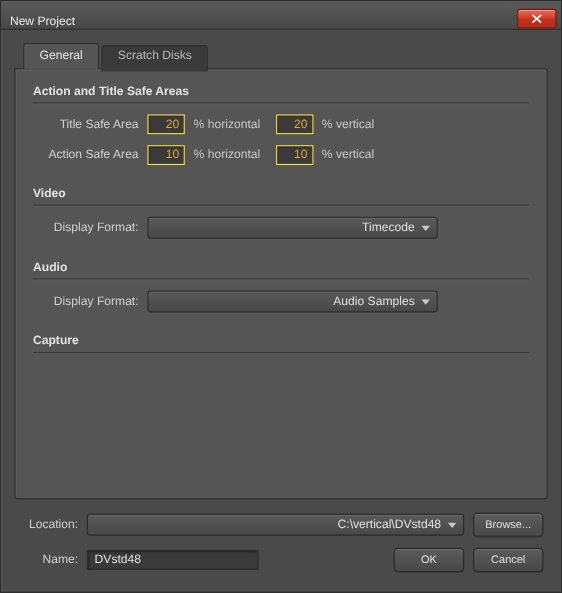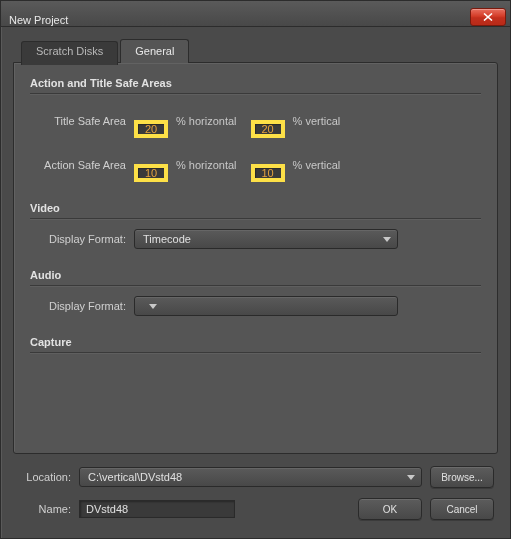--- a/index.html
+++ b/index.html
@@ -105,44 +105,44 @@
   .row-label {
     width: 104px;
     text-align: right;
     padding-right: 8px;
     color: #d0d0d0;
   }
   .num-input {
     width: 34px;
     height: 18px;
     background: #3a3a3a;
-    border: 4px solid #fde047;
+    border: 1px solid #fde047;
     color: #e6a23c;
     padding: 0 4px;
     font-size: 11px;
-    text-align: center;
+    text-align: right;
     font-family: inherit;
     box-shadow: inset 1px 1px 1px rgba(0,0,0,0.3);
-    margin-top: 16px;
   }
   .unit {
     margin: 0 14px 0 8px;
     color: #c8c8c8;
   }
   .dropdown {
     display: flex;
     align-items: center;
     height: 20px;
     background: linear-gradient(to bottom, #5a5a5a, #484848);
     border: 1px solid #2a2a2a;
     border-radius: 3px;
     padding: 0 6px 0 8px;
     color: #e0e0e0;
     cursor: pointer;
     box-shadow: inset 0 1px 0 rgba(255,255,255,0.08);
+    text-align: right;
   }
   .dropdown-wide { flex: 1; max-width: 264px; }
   .dropdown-text { flex: 1; }
   .dropdown-arrow {
     margin-left: 6px;
     display: flex;
     align-items: center;
   }
   .bottom {
     padding: 12px 4px 6px 4px;
@@ -202,22 +202,22 @@
     <div class="close-btn">
       <svg width="10" height="8" viewBox="0 0 10 8">
         <path d="M1 0.5 L9 7.5 M9 0.5 L1 7.5" stroke="#fff" stroke-width="1.6" fill="none"></path>
       </svg>
     </div>
   </div>
 
   <div class="content">
 
     <div class="tabs">
+      <div class="tab active">General</div>
       <div class="tab inactive">Scratch Disks</div>
-      <div class="tab active">General</div>
     </div>
 
     <div class="panel">
 
       <div class="group">
         <div class="group-title">Action and Title Safe Areas</div>
         <div class="group-divider"></div>
 
         <div class="row">
           <div class="row-label">Title Safe Area</div>
@@ -251,20 +251,21 @@
           </div>
         </div>
       </div>
 
       <div class="group">
         <div class="group-title">Audio</div>
         <div class="group-divider"></div>
         <div class="row">
           <div class="row-label">Display Format:</div>
           <div class="dropdown dropdown-wide">
+            <span class="dropdown-text">Audio Samples</span>
             <span class="dropdown-arrow">
               <svg width="8" height="5" viewBox="0 0 8 5">
                   <path d="M0 0 L8 0 L4 5 Z" fill="#c8c8c8"></path>
                 </svg>
             </span>
           </div>
         </div>
       </div>
 
       <div class="group" style="margin-bottom:0">

